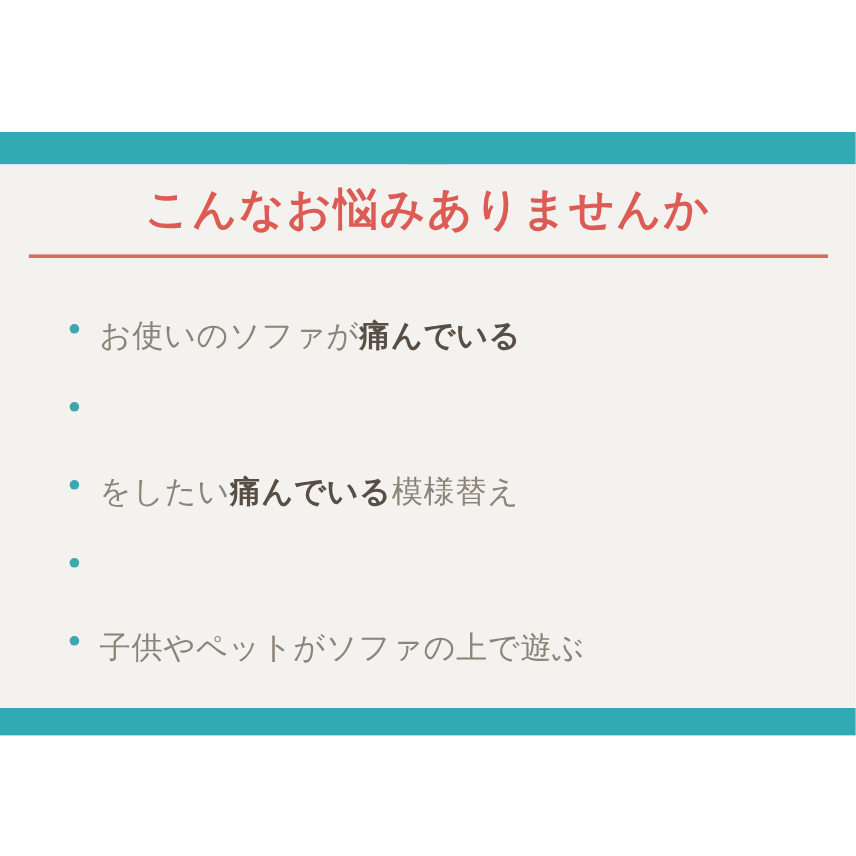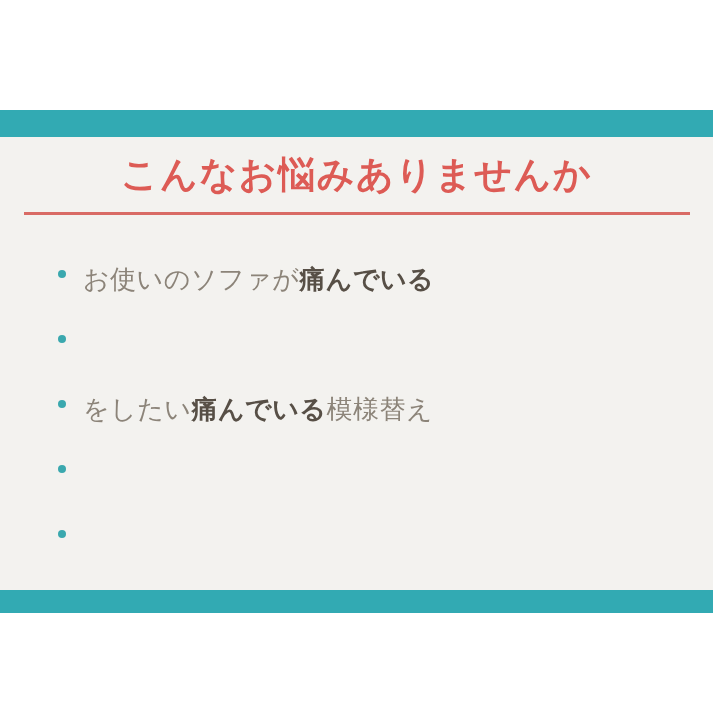--- a/index.html
+++ b/index.html
@@ -168,19 +168,20 @@
       </div>
       <div class="item">
         <span class="dot"></span>
         <span class="txt"><span>をしたい</span><b>痛んでいる</b><span>模様替え</span></span>
       </div>
       <div class="item">
         <span class="dot"></span>
       </div>
       <div class="item">
         <span class="dot"></span>
+        <span class="txt"><span>子供やペットがソファの上で遊ぶ</span></span>
       </div>
     </div>
 
   <div class="bar-bottom"></div>
   <div class="margin-bottom"></div>
 
 </div>
 
 </body></html>

